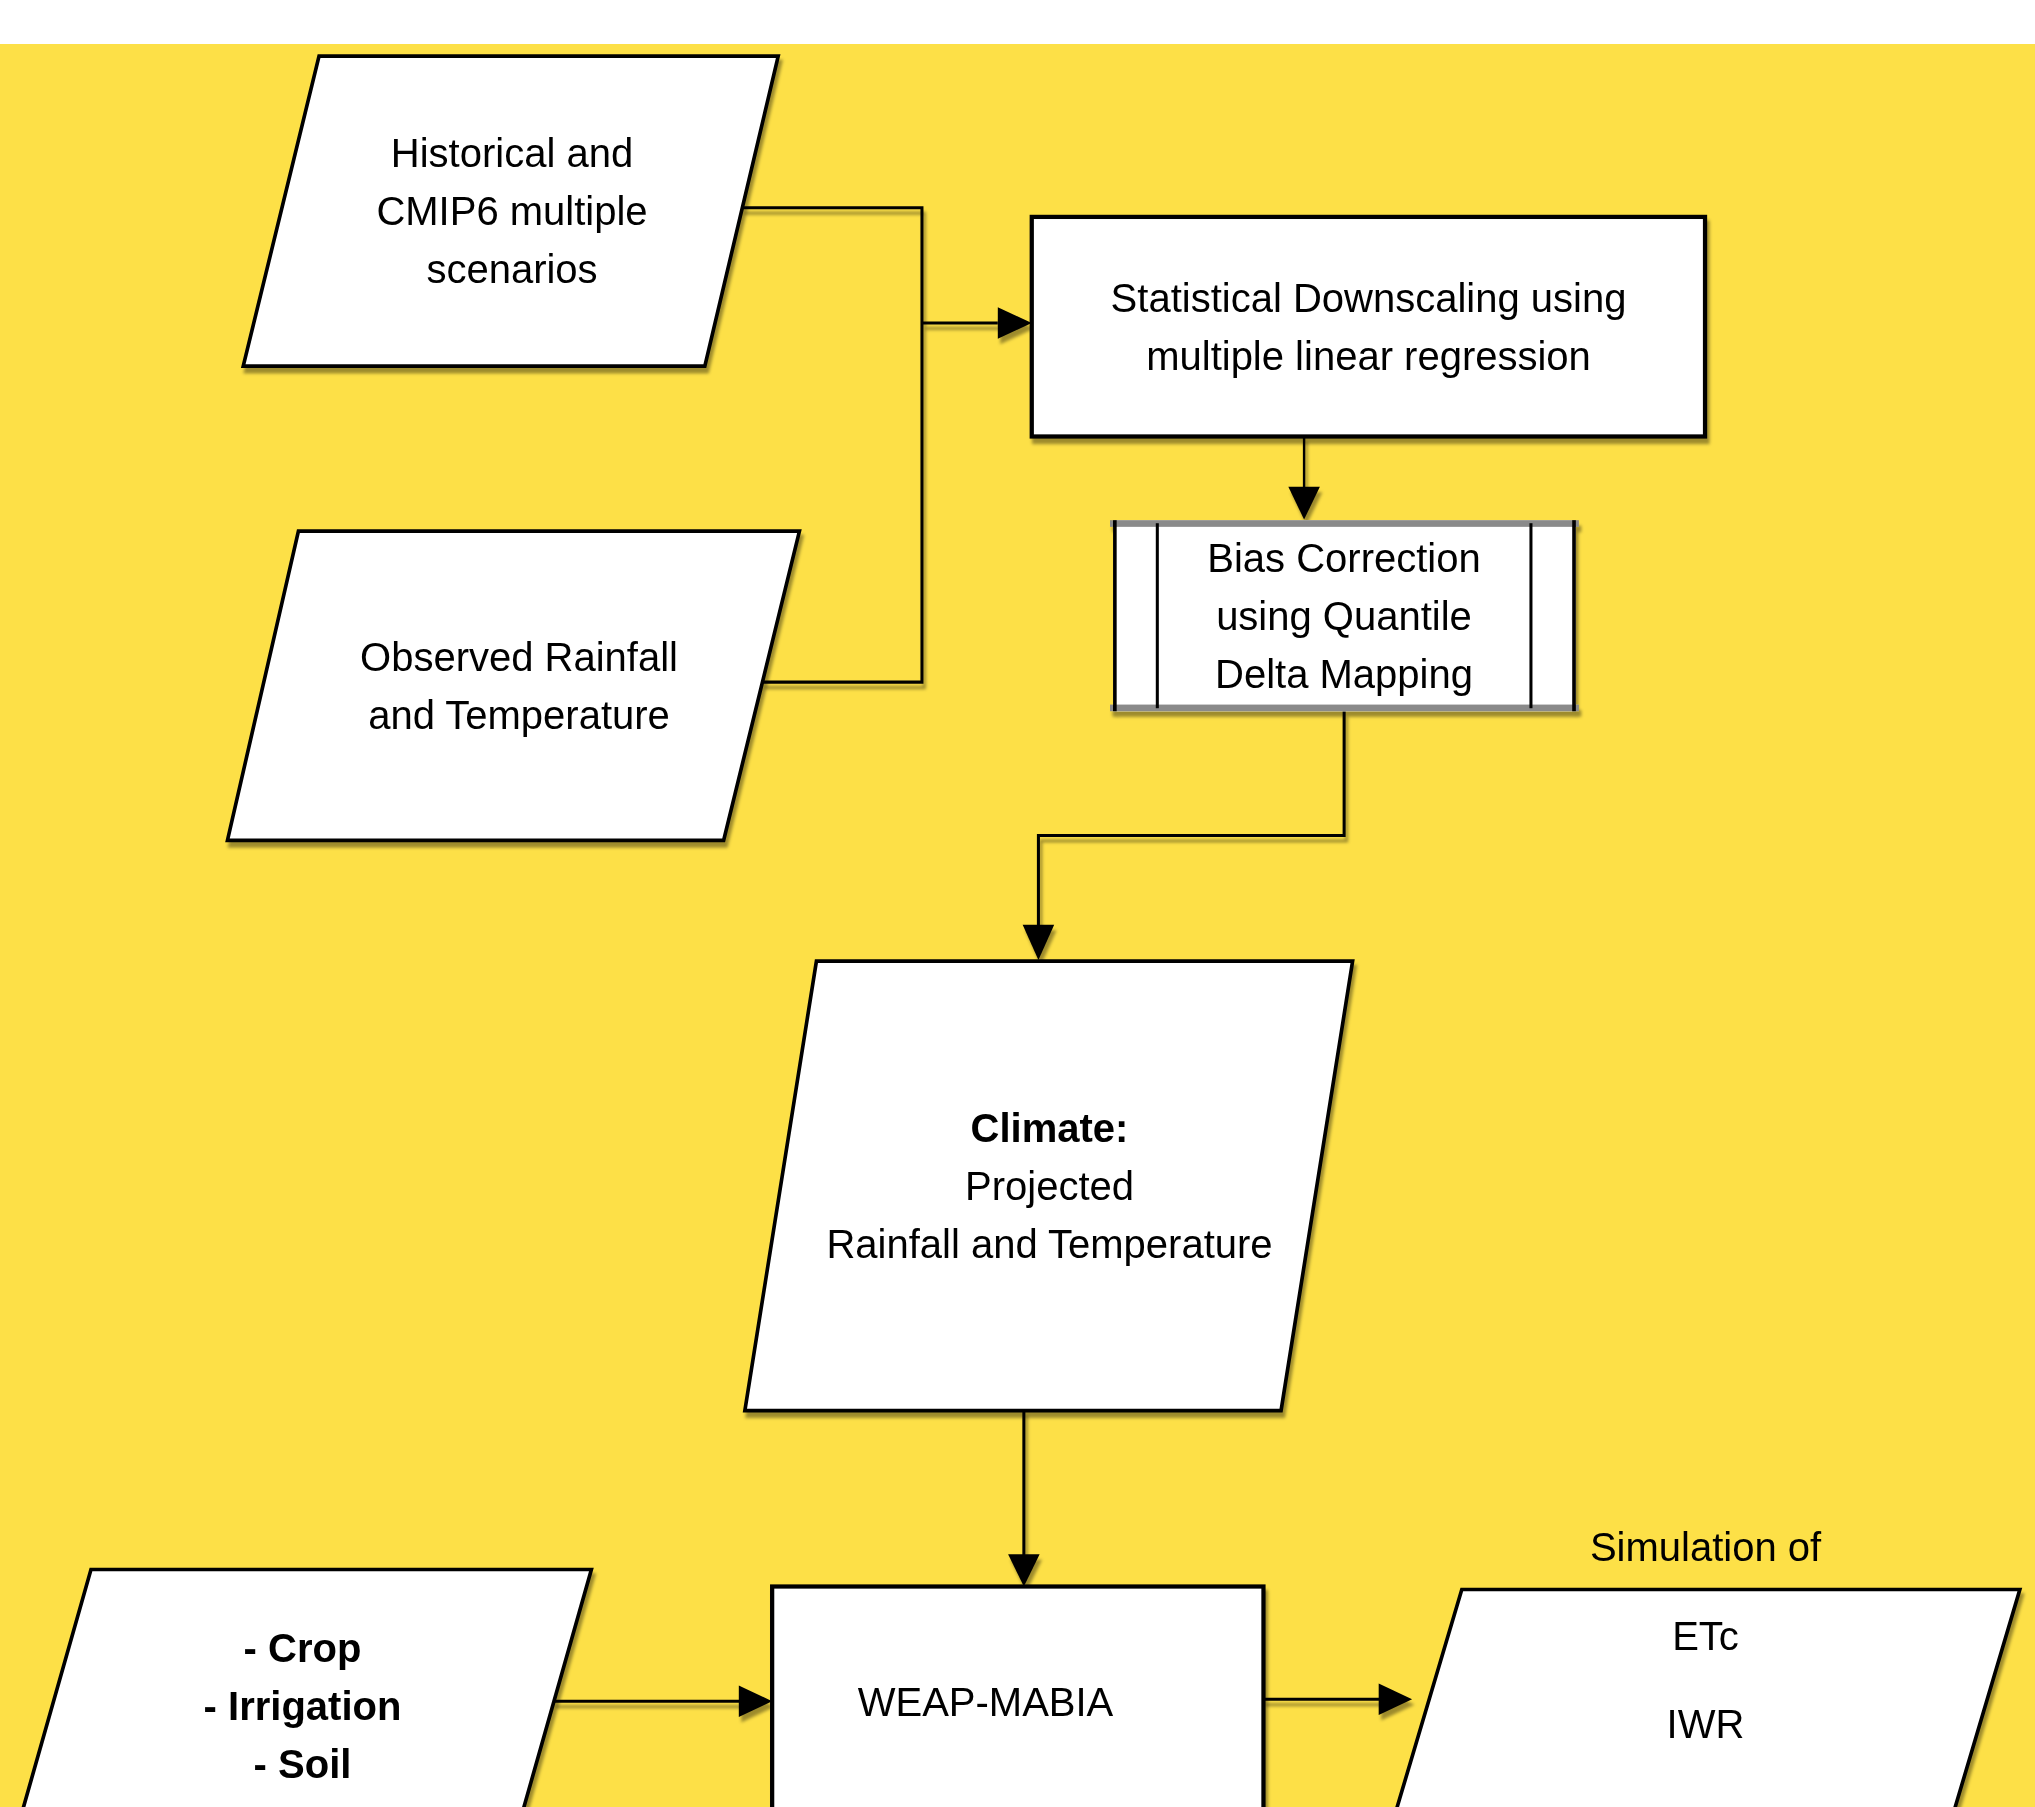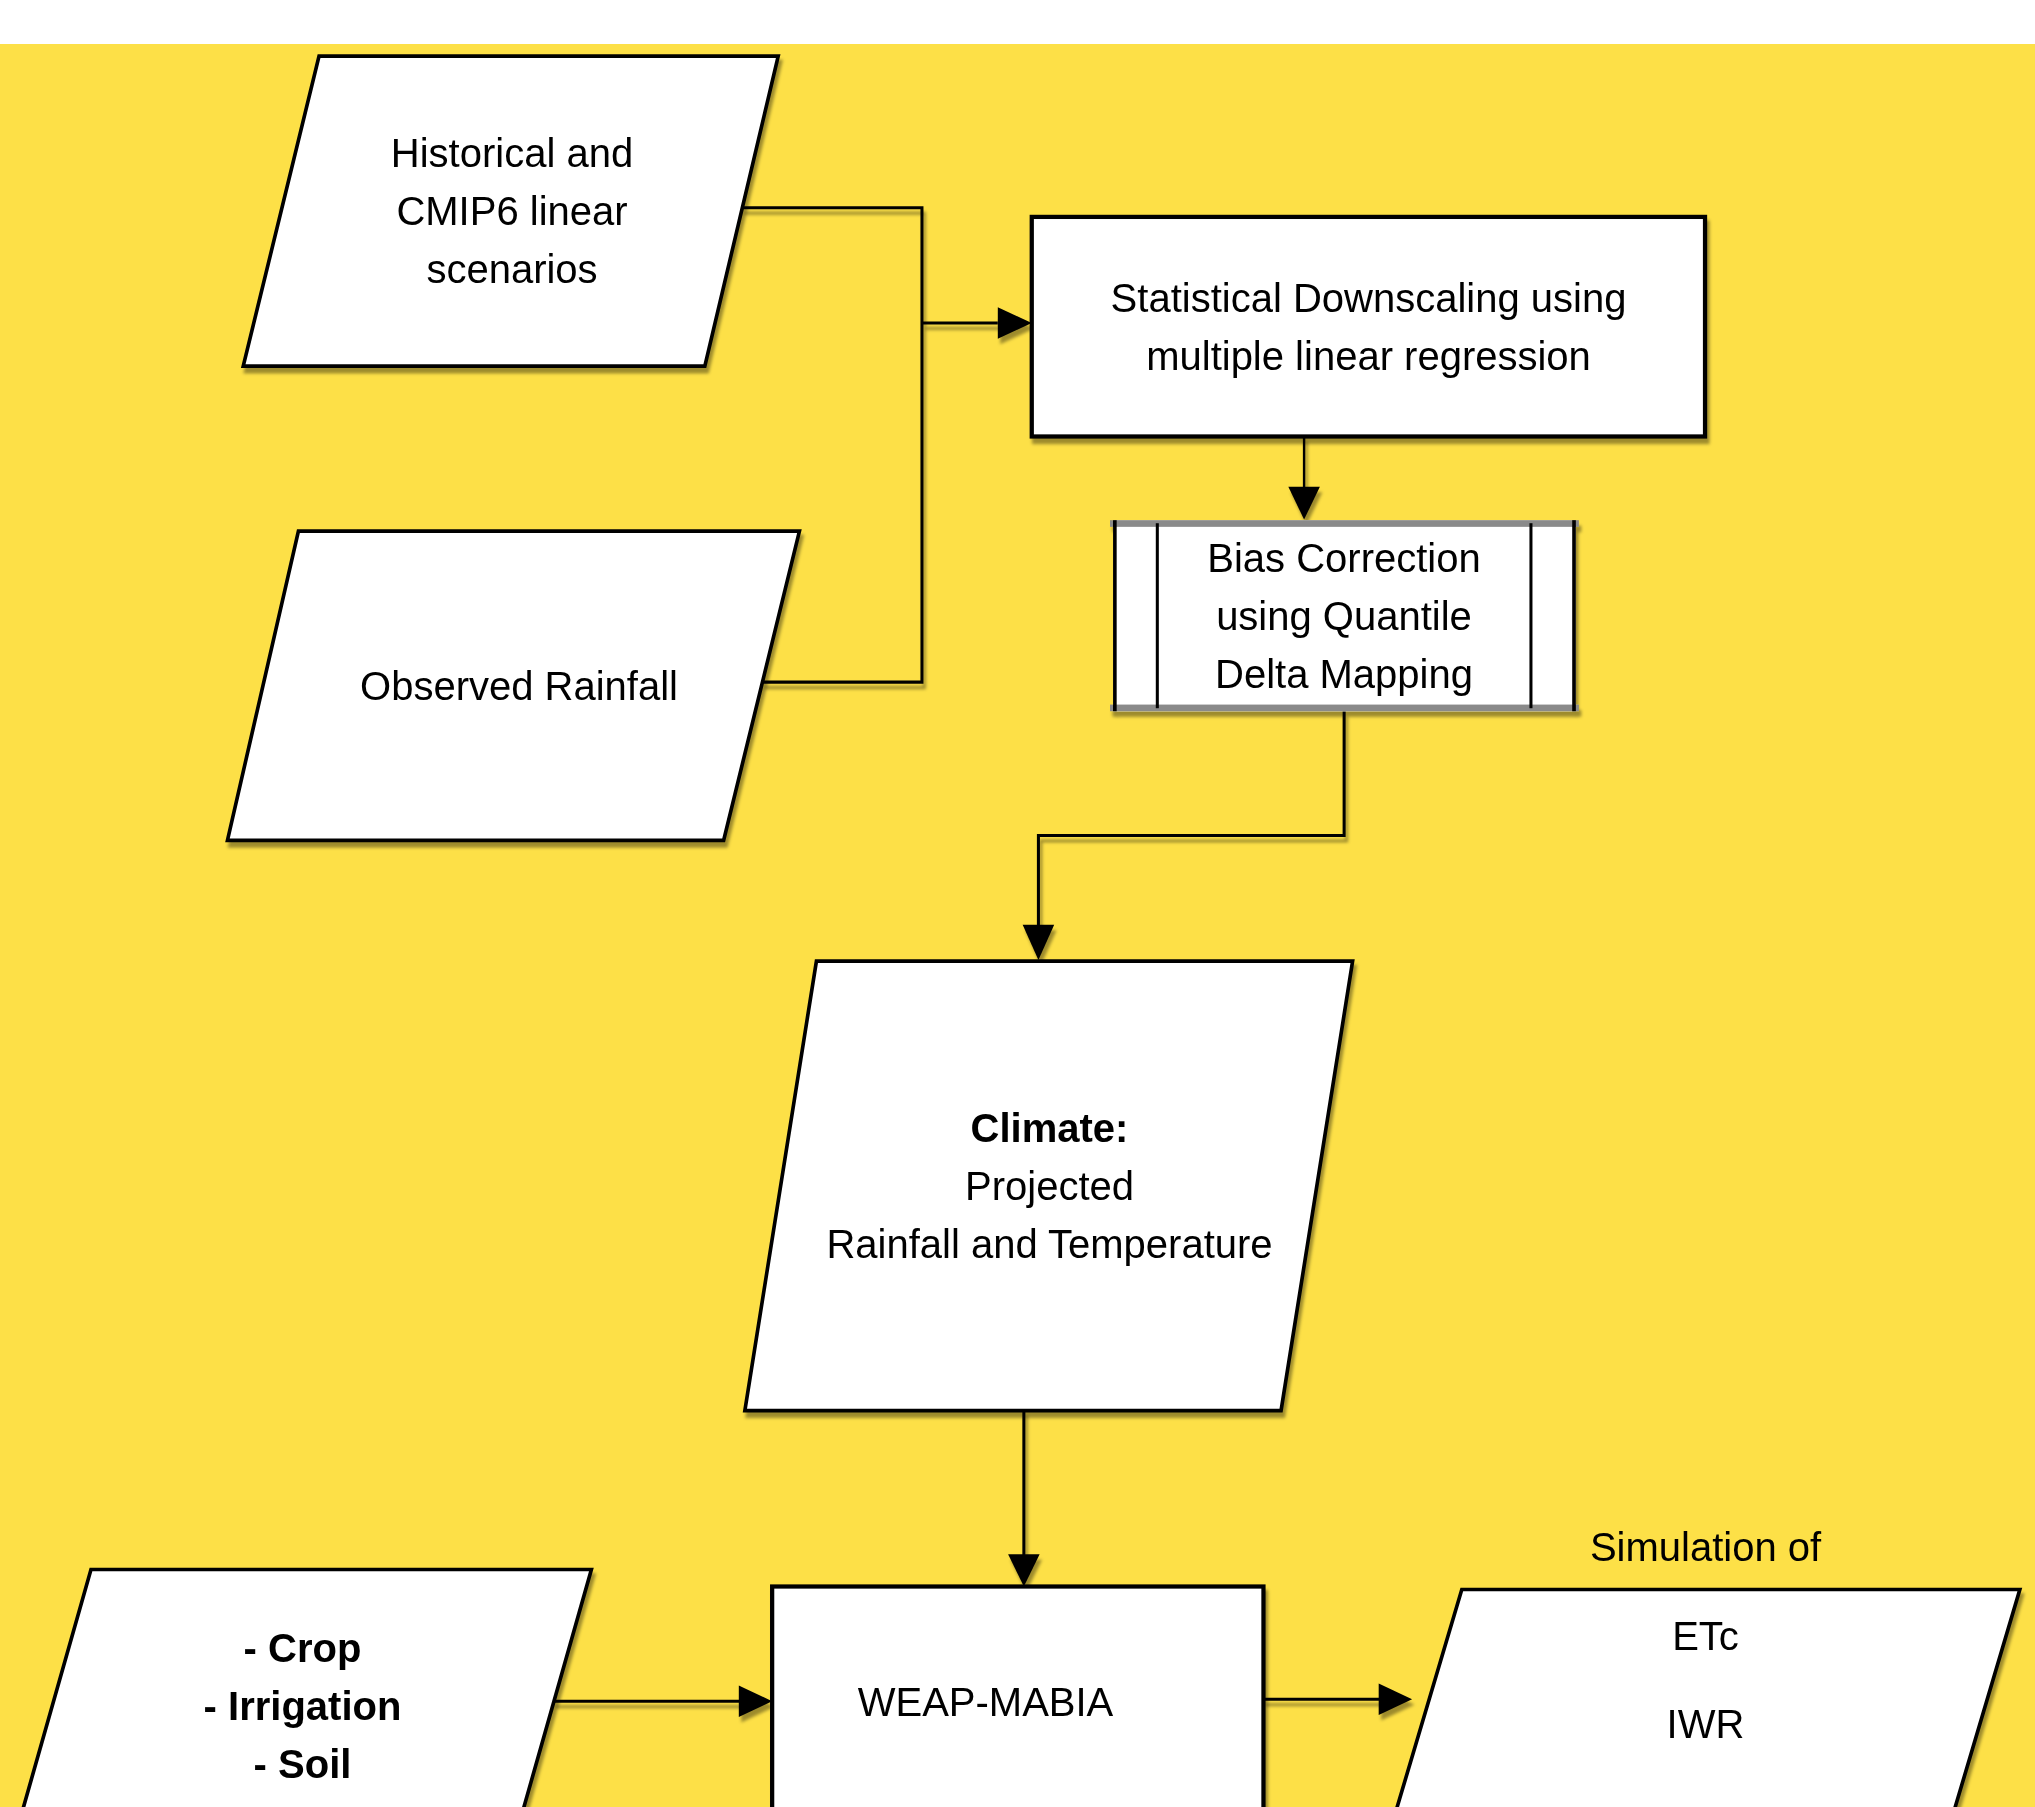--- a/index.html
+++ b/index.html
@@ -96,26 +96,27 @@
 
       <polygon class="shape" points="1346,1512 2230,1512 2112,2253 1228,2253"></polygon>
       <polygon class="shape" points="150,2515 975,2515 848,2962 23,2962"></polygon>
       <rect class="rectshape" x="1273" y="2543" width="810" height="377"></rect>
       <polygon class="shape" points="2410,2548 3330,2548 3215,2935 2295,2935"></polygon>
     </g>
   </svg>
 
   <div class="label" id="lbl-historical">
     <div>Historical and</div>
-    <div>CMIP6 linear</div>
+    <div>CMIP6 multiple</div>
     <div>scenarios</div>
   </div>
 
   <div class="label" id="lbl-observed">
     <div>Observed Rainfall</div>
+    <div>and Temperature</div>
   </div>
 
   <div class="label" id="lbl-bias">
     <div>Bias Correction</div>
     <div>using Quantile</div>
     <div>Delta Mapping</div>
   </div>
 
   <div class="label" id="lbl-statistical">
     <div>Statistical Downscaling using</div>

